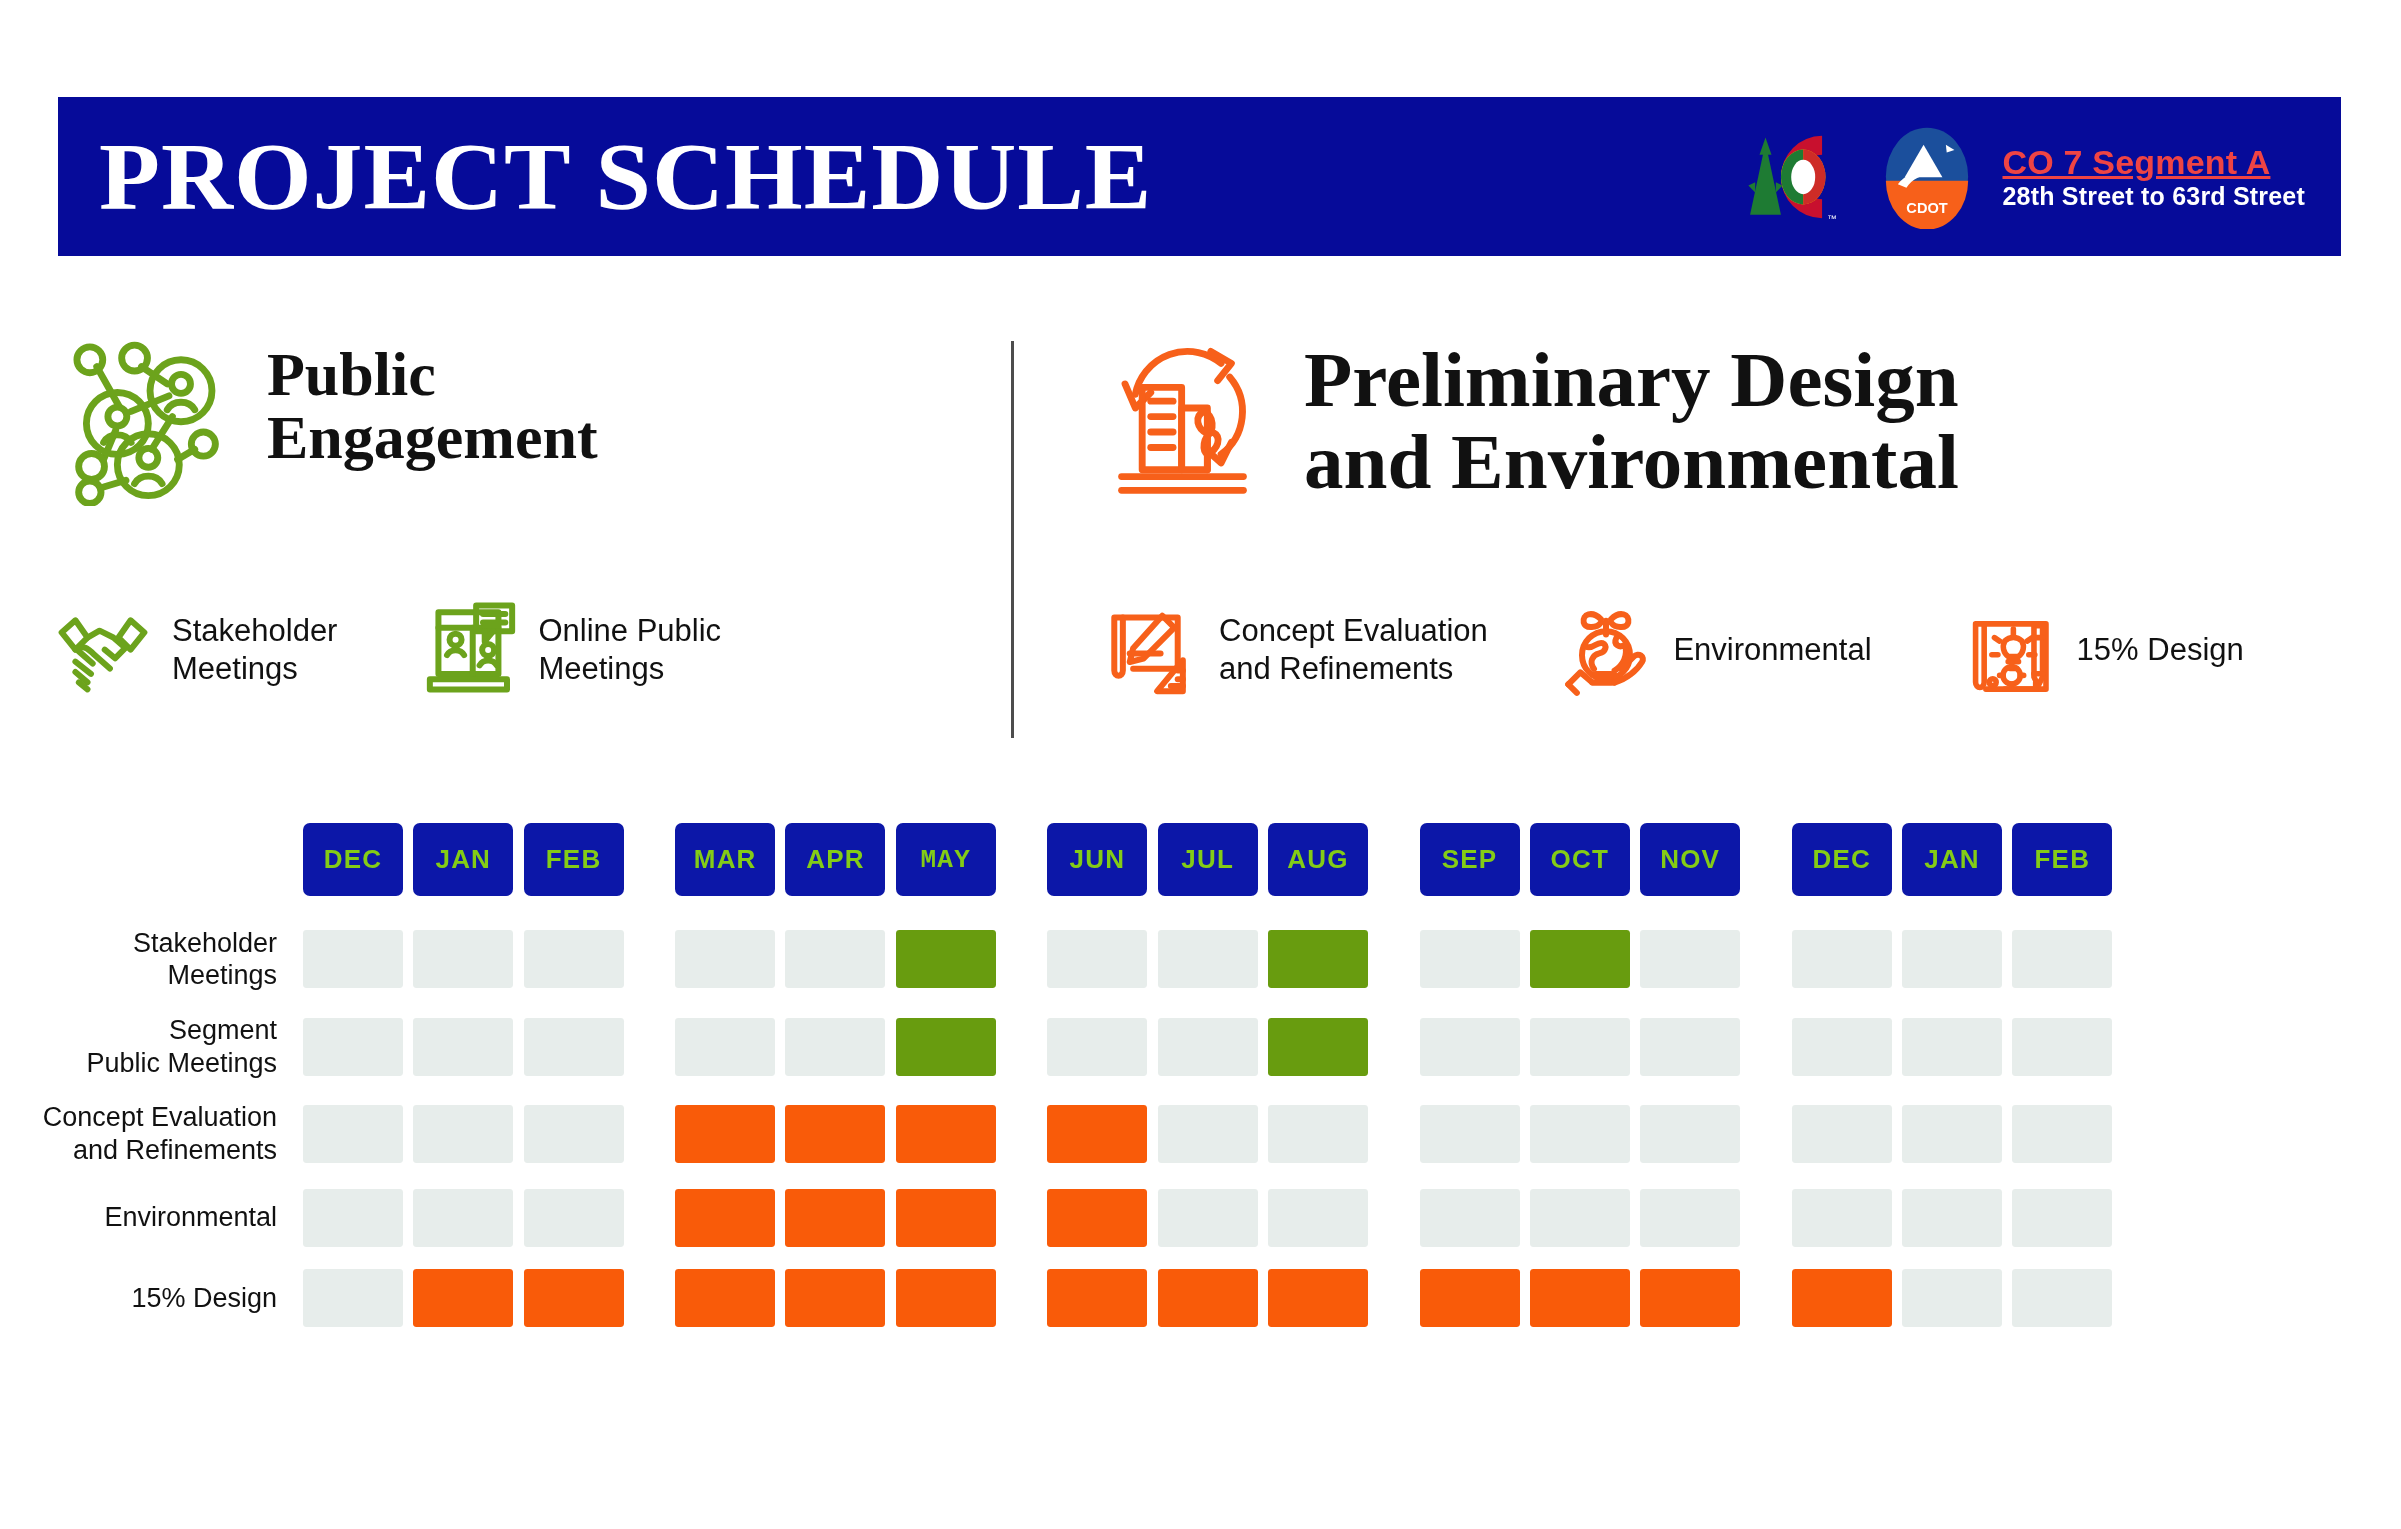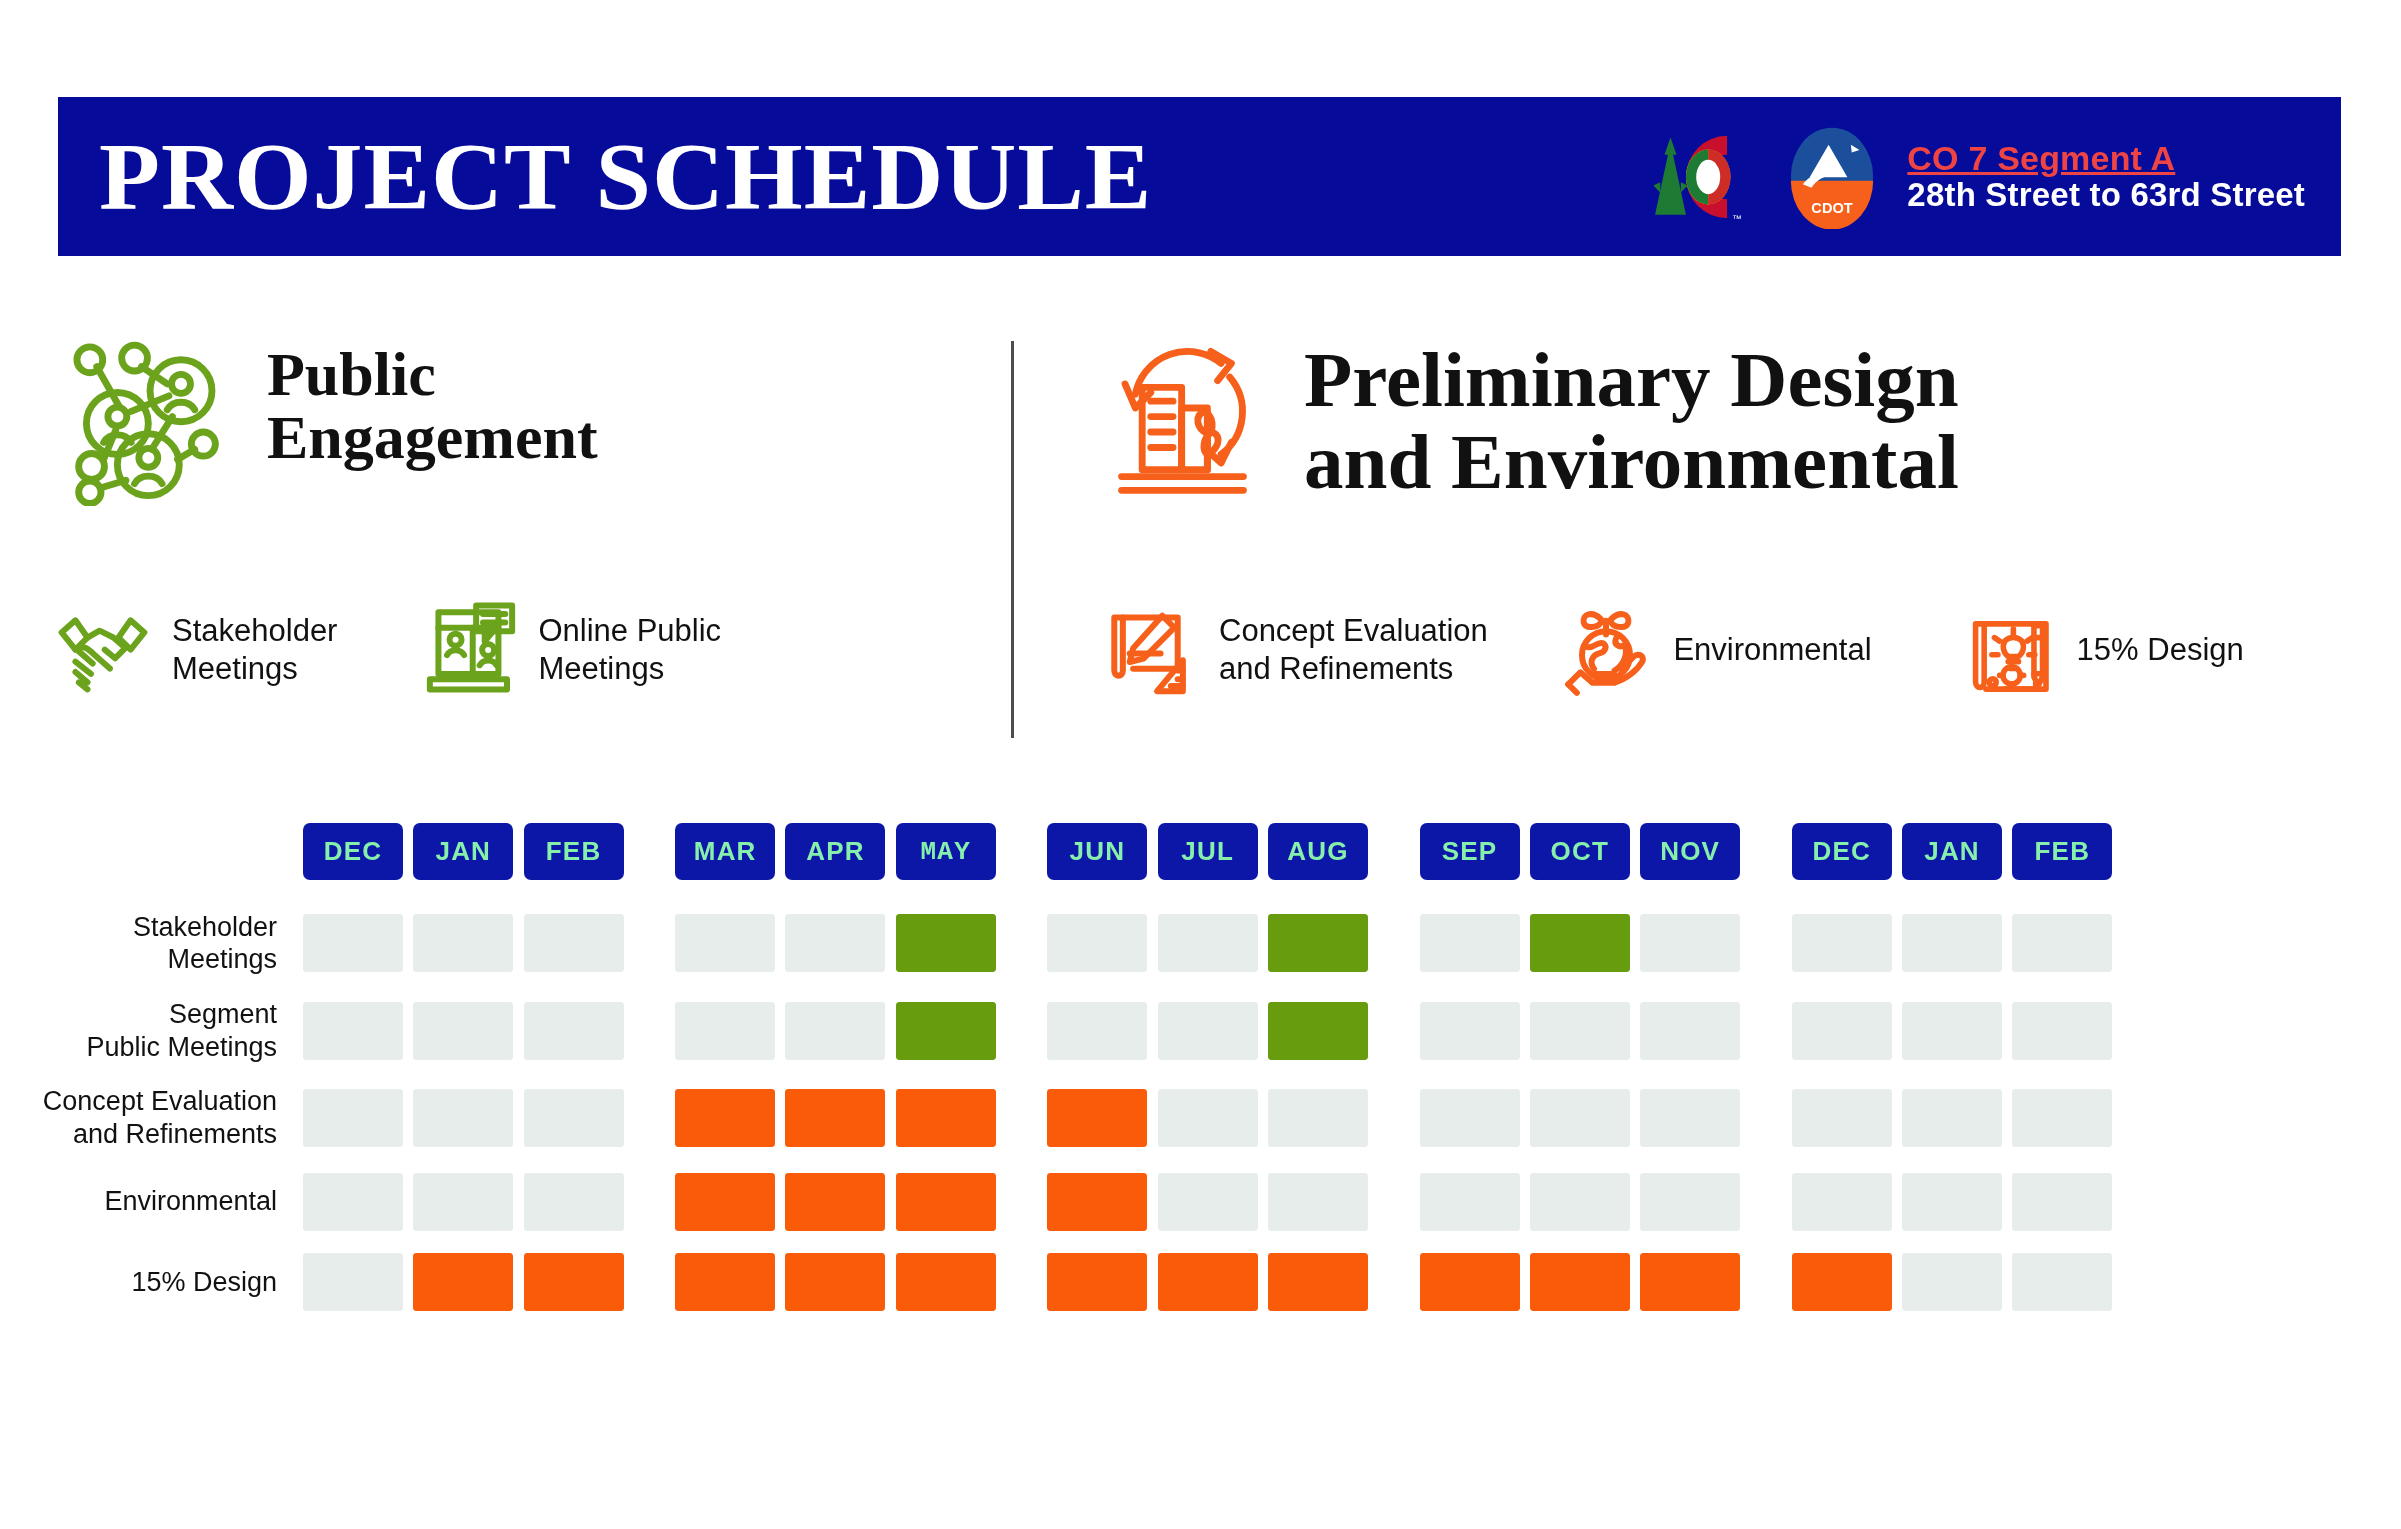--- a/index.html
+++ b/index.html
@@ -35,21 +35,21 @@
     margin-left: auto;
     display: flex; align-items: center; gap: 22.4px;
   }
   .logo-group { display: flex; align-items: center; gap: 6.9px; }
   .header-project { line-height: 1.12; padding-left: 5.2px; }
   .header-project-line1 {
     color: #ef4444; font-size: 34px; font-weight: bold;
     letter-spacing: 0.2px; white-space: nowrap; text-decoration: underline;
   }
   .header-project-line2 {
-    color: #ffffff; font-size: 33px; font-weight: bold;
+    color: #ffffff; font-size: 25px; font-weight: bold;
     letter-spacing: 0.2px; white-space: nowrap;
   }
 
   
   .cat-section { position: absolute; }
   .cat-head { display: flex; align-items: flex-start; }
   .cat-head-icon { flex: 0 0 auto; }
   .cat-title {
     font-family: "Liberation Serif", serif;
     font-weight: bold;
@@ -97,22 +97,22 @@
     font-weight: bold;
     font-size: 32px;
     letter-spacing: 1.4px;
     border-radius: 4.3px;
   }
   .season-gap { flex: 0 0 31px; }
 
   .month-chip {
     flex: 1 1 0;
     background: #0C17A8;
-    color: #86efac;
-    height: 57px;
+    color: #84cc16;
+    height: 73px;
     display: flex; align-items: center; justify-content: center;
     font-weight: bold;
     font-size: 26px;
     letter-spacing: 1.2px;
     border-radius: 6.9px;
   }
 
   .cell {
     flex: 1 1 0;
     height: 58px;

